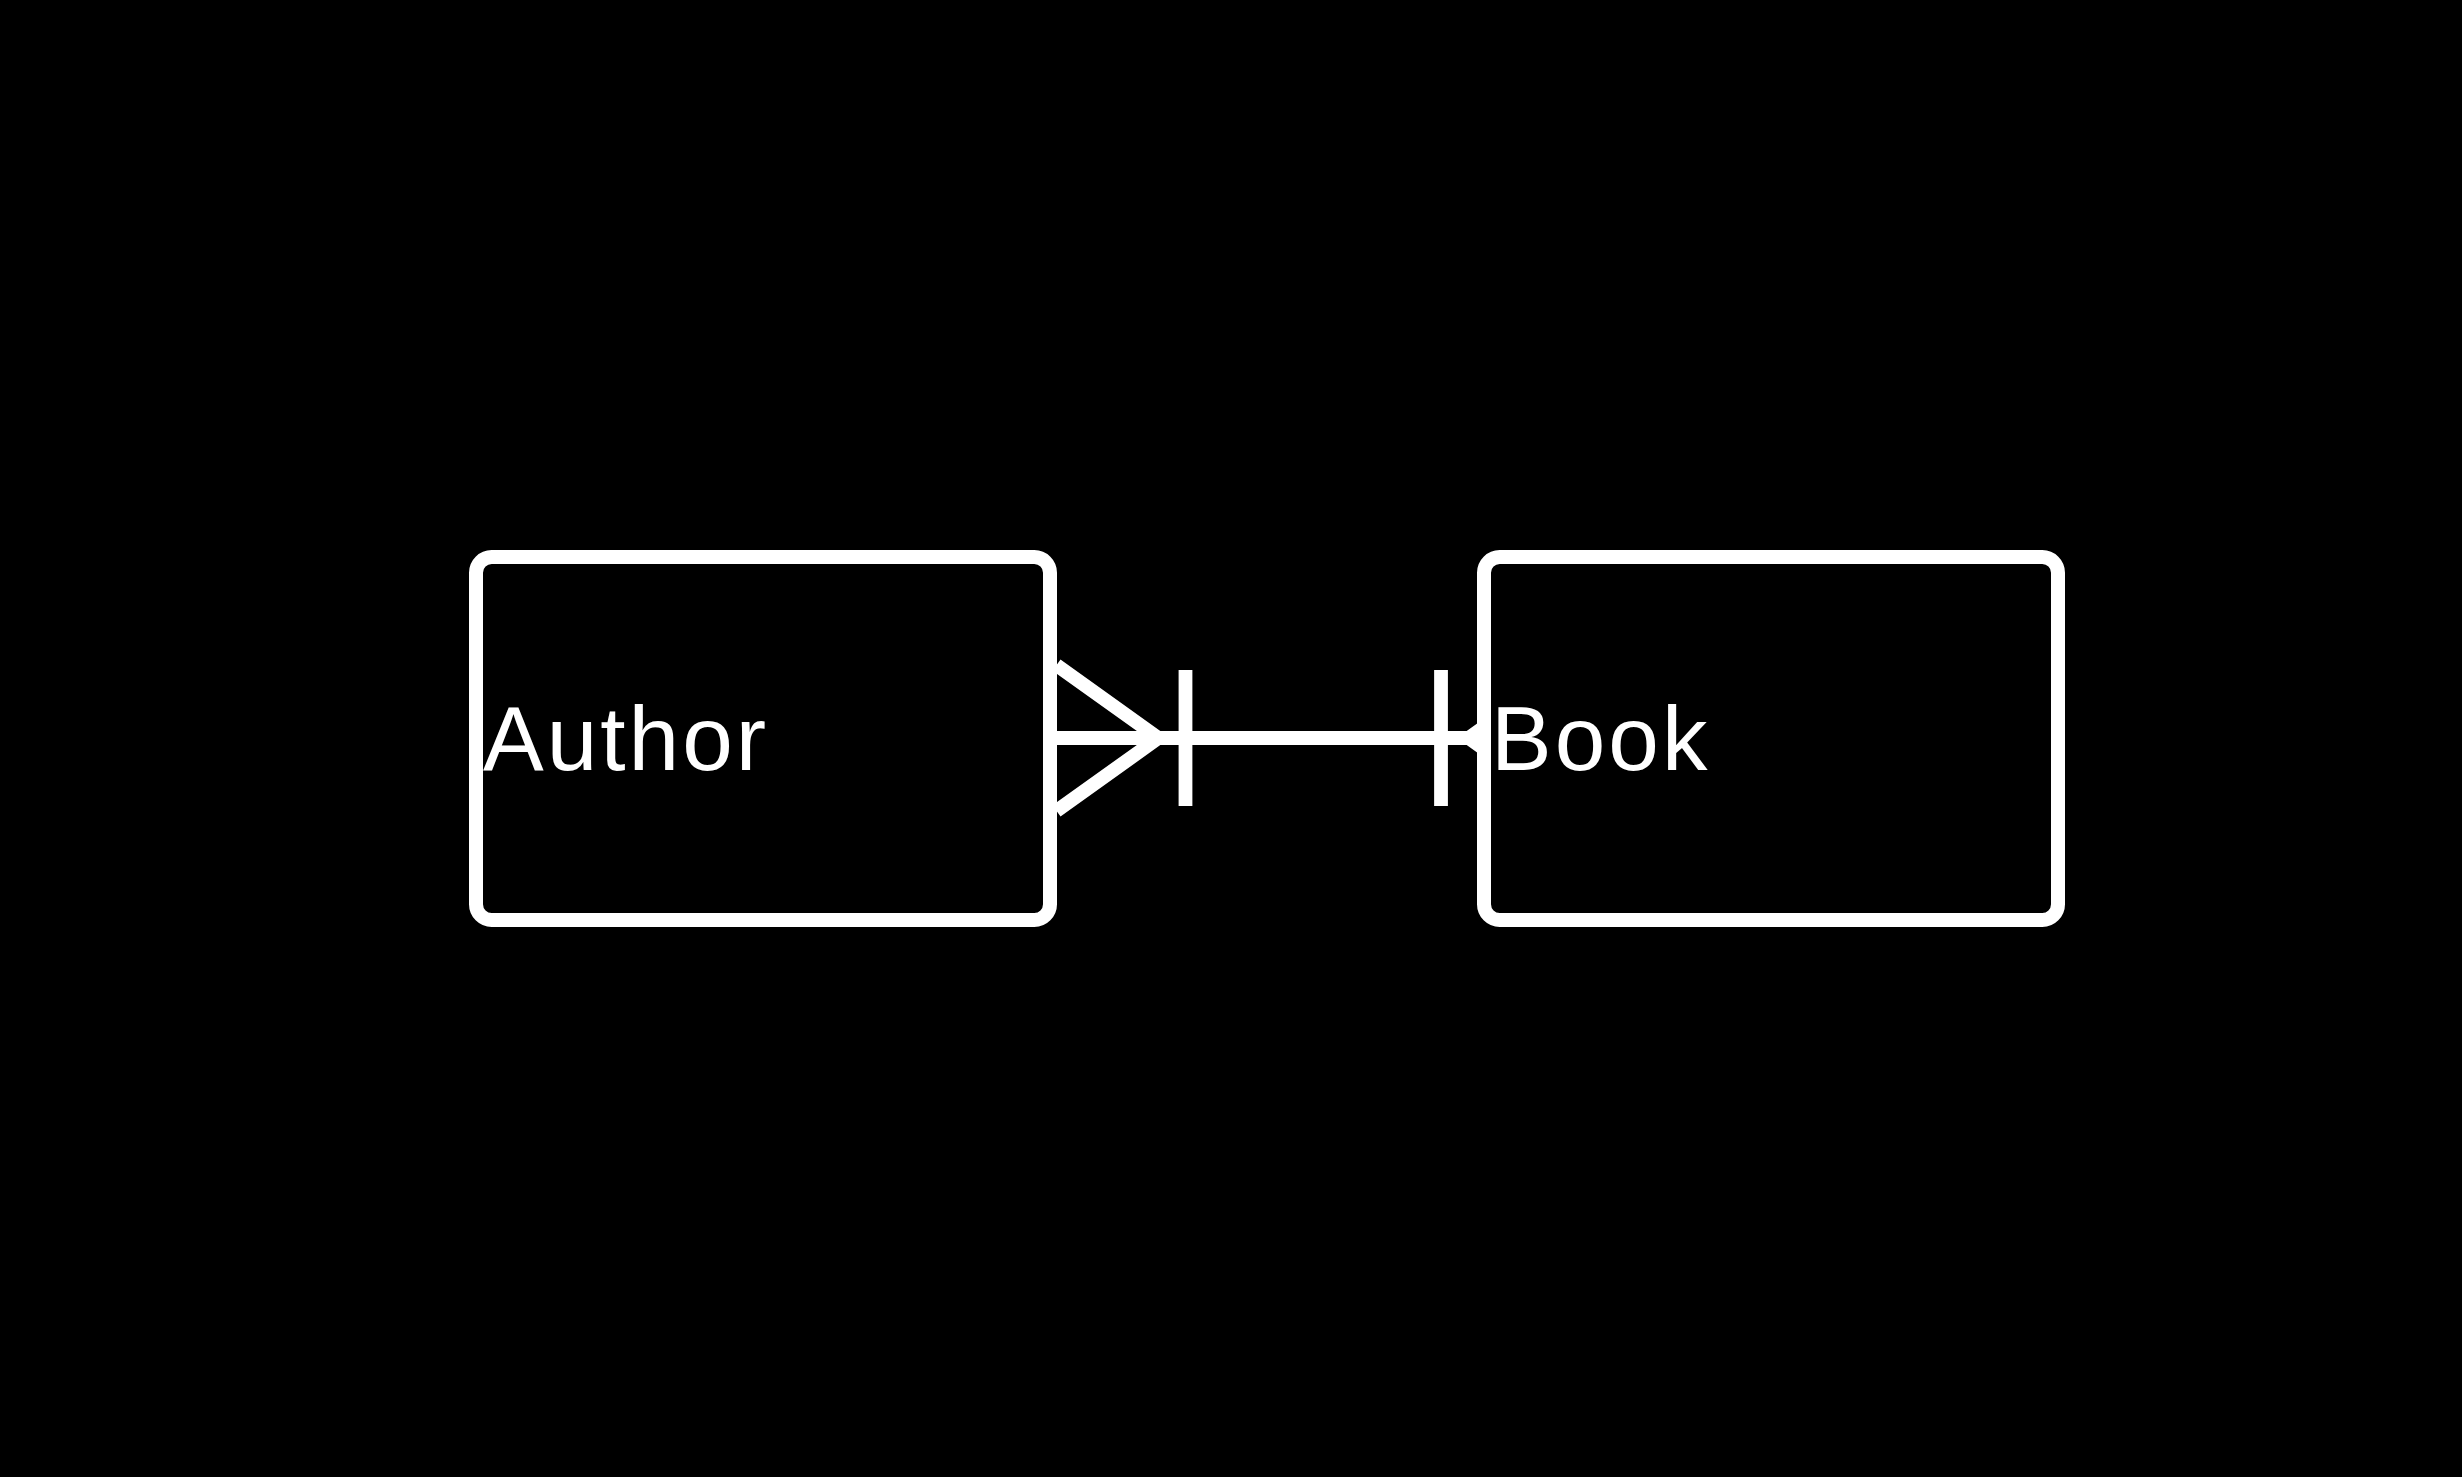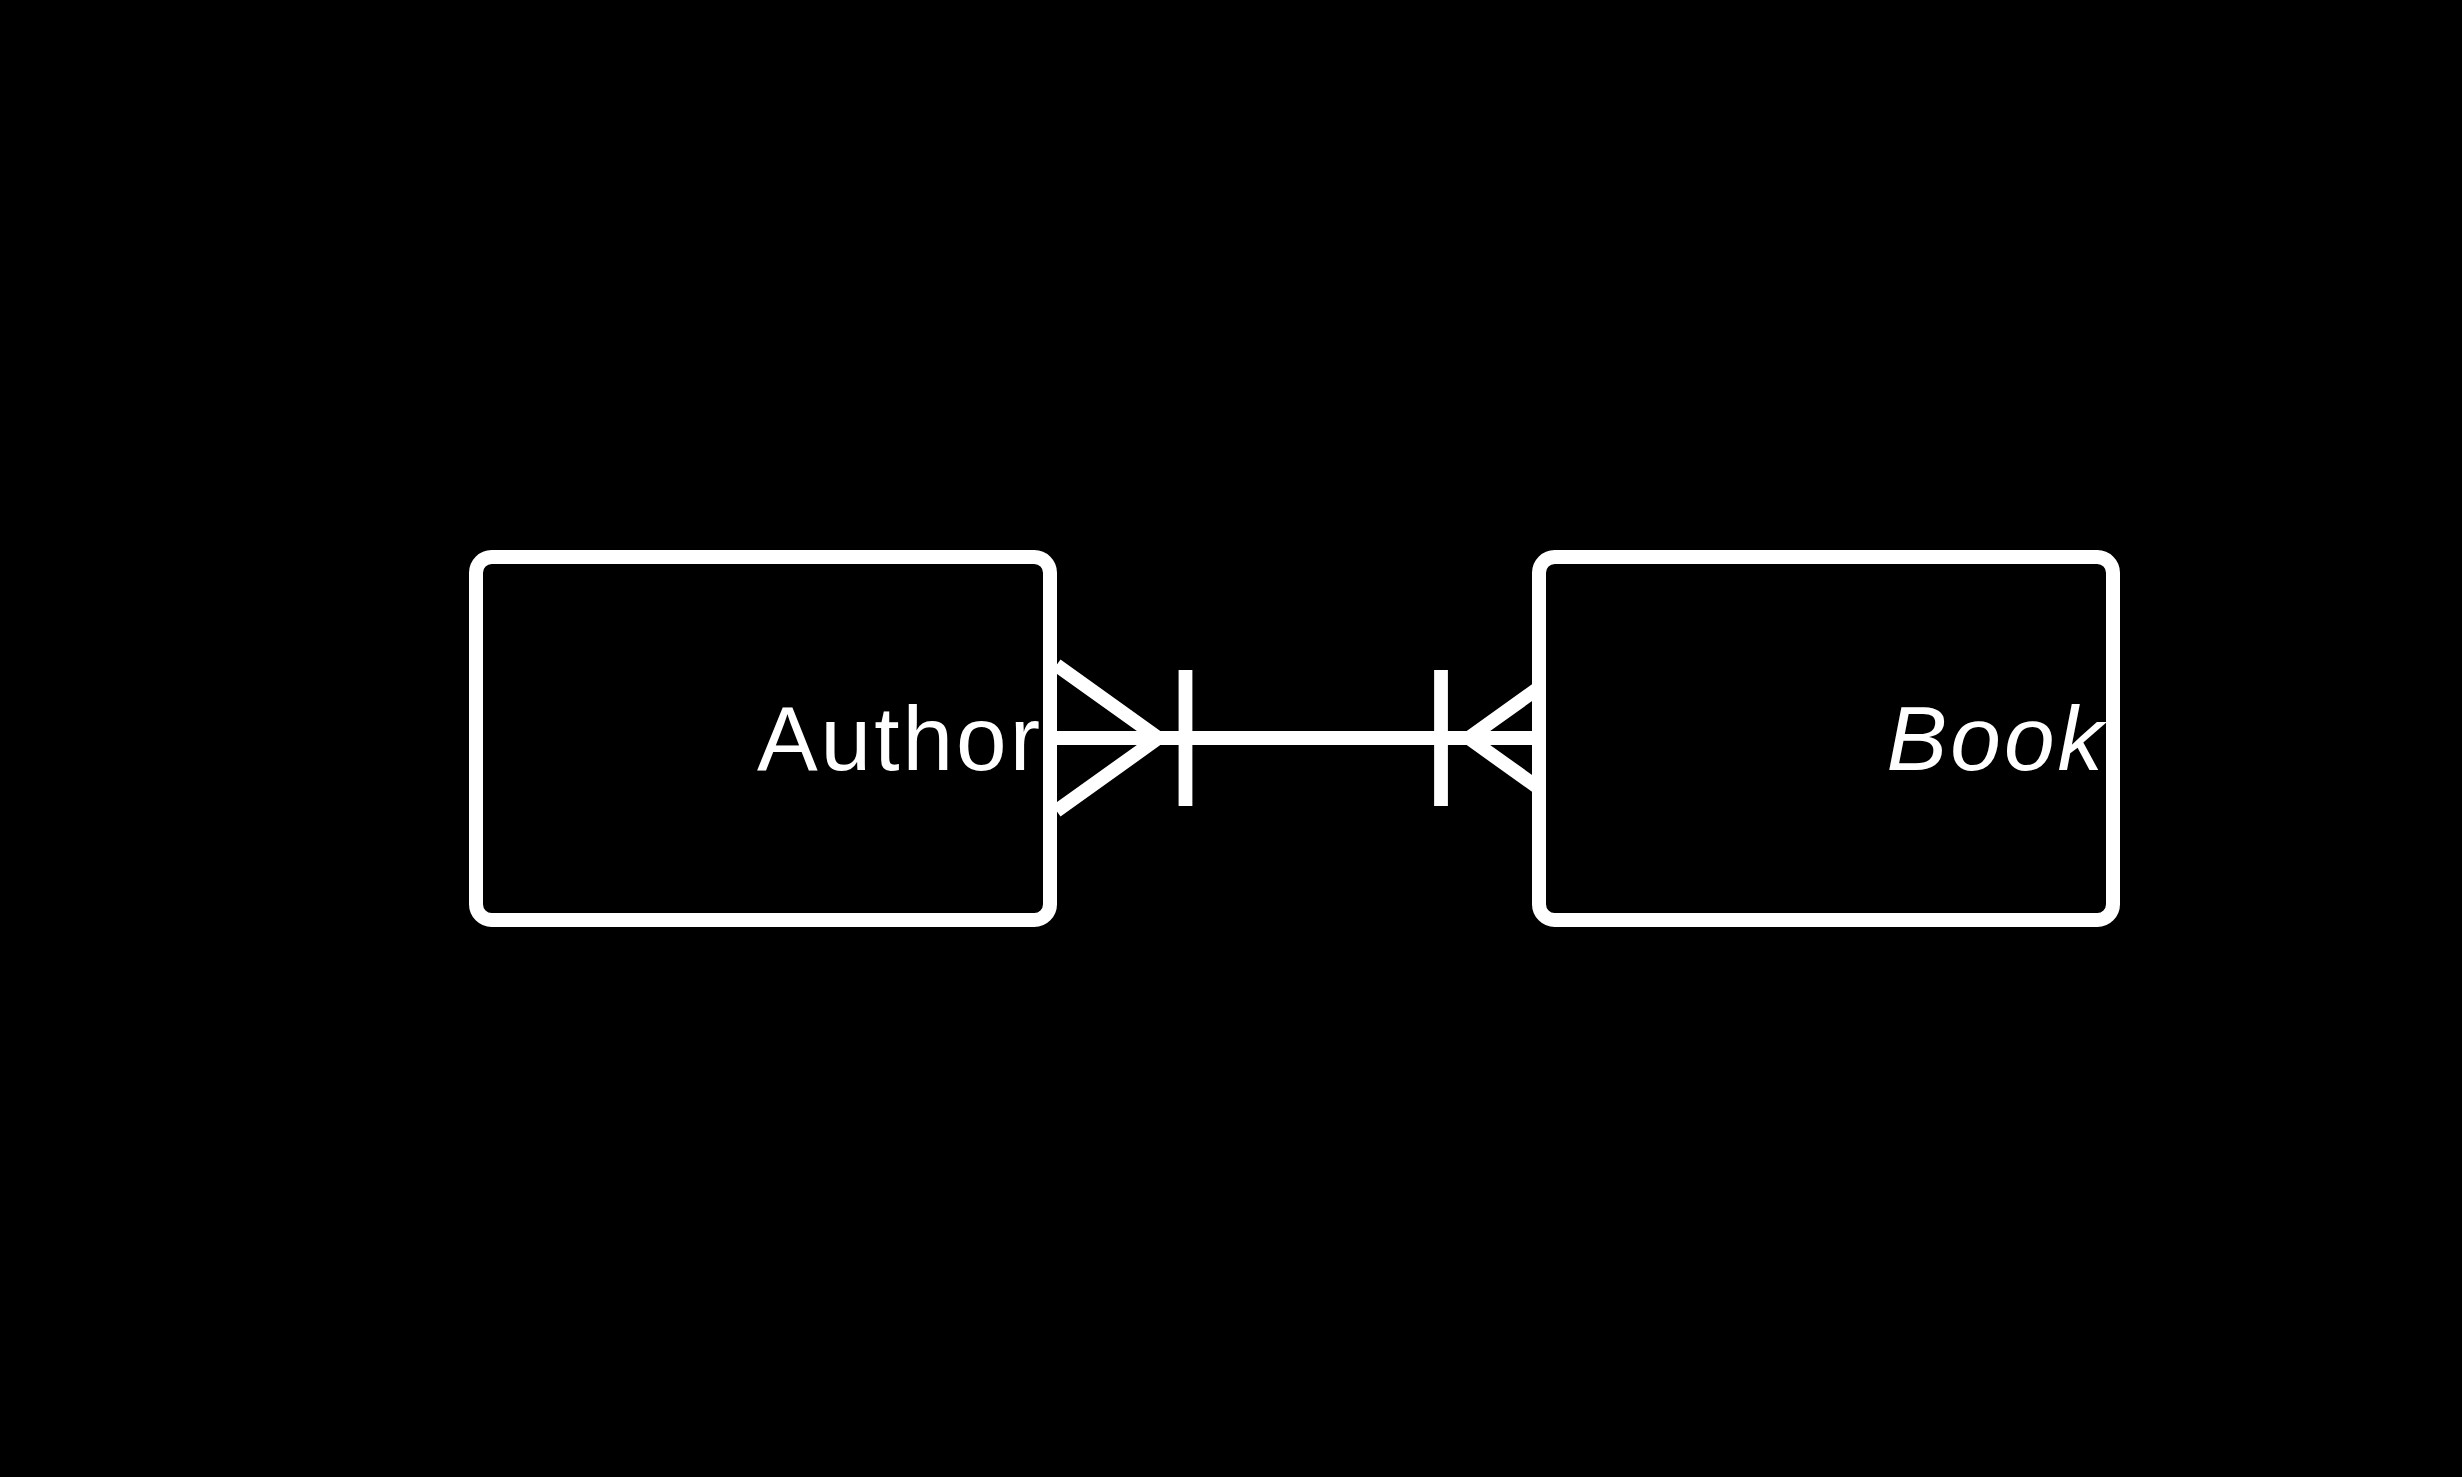--- a/index.html
+++ b/index.html
@@ -33,24 +33,24 @@
     position: absolute;
     box-sizing: border-box;
     width: 588px;
     height: 377px;
     top: 550px;
     background: #000000;
     border: 14.3px solid #ffffff;
     border-radius: 22.7px;
     display: flex;
     align-items: center;
-    justify-content: flex-end;
+    justify-content: flex-start;
   }
   .entity-author { left: 469px; }
-  .entity-book   { left: 1532px; font-style: italic; }
+  .entity-book   { left: 1477px; }
   .entity-label {
     color: #ffffff;
     font-size: 91px;
     font-weight: 300;
     letter-spacing: 3px;
     line-height: 1;
     white-space: nowrap;
   }
 </style>
 </head>

